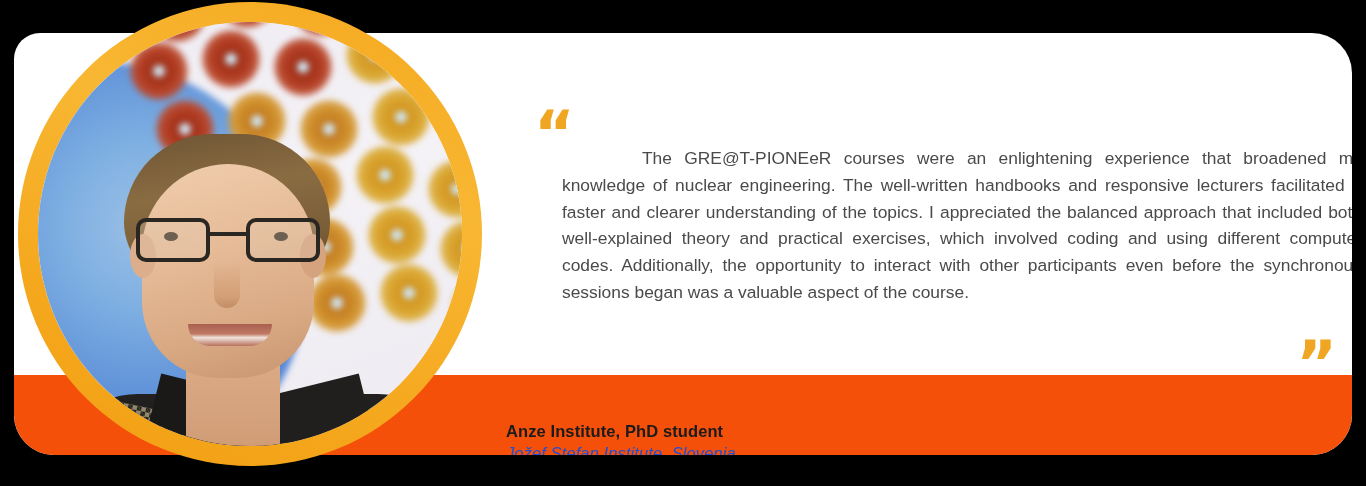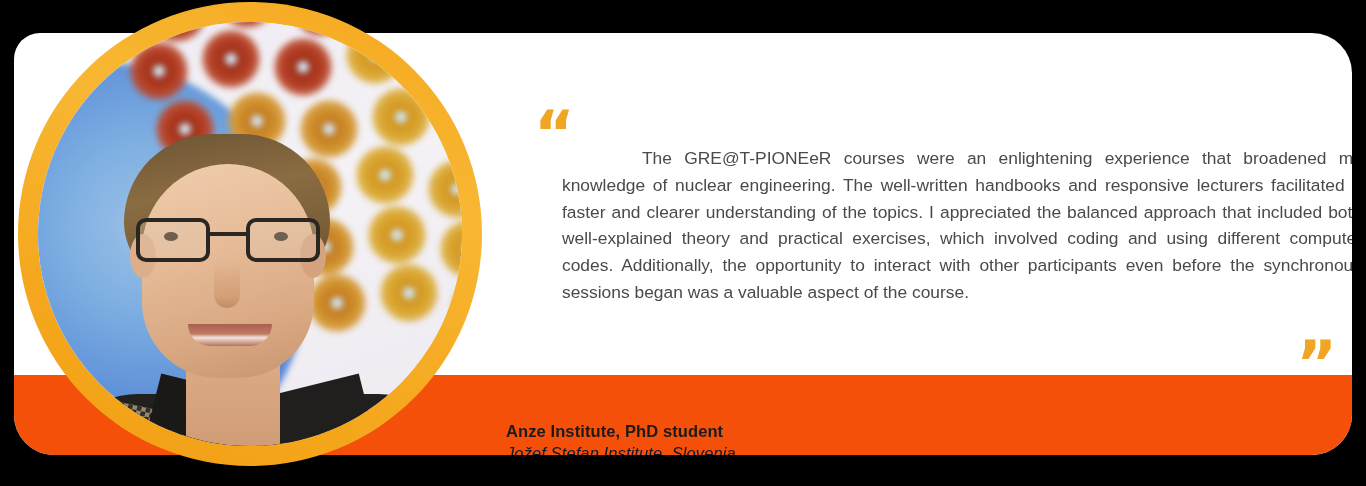--- a/index.html
+++ b/index.html
@@ -102,21 +102,21 @@
     font-size: 16.5px;
     font-weight: bold;
     color: #1b1b1b;
     line-height: 21px;
     letter-spacing: 0.1px;
   }
   .attr-org {
     font-family: "Liberation Sans", sans-serif;
     font-size: 16.5px;
     font-style: italic;
-    color: #0f172a;
+    color: #1d4ed8;
     line-height: 22px;
     letter-spacing: 0.1px;
   }
 
   
   .avatar {
     position: absolute;
     left: 18px;
     top: 2px;
     width: 464px;

